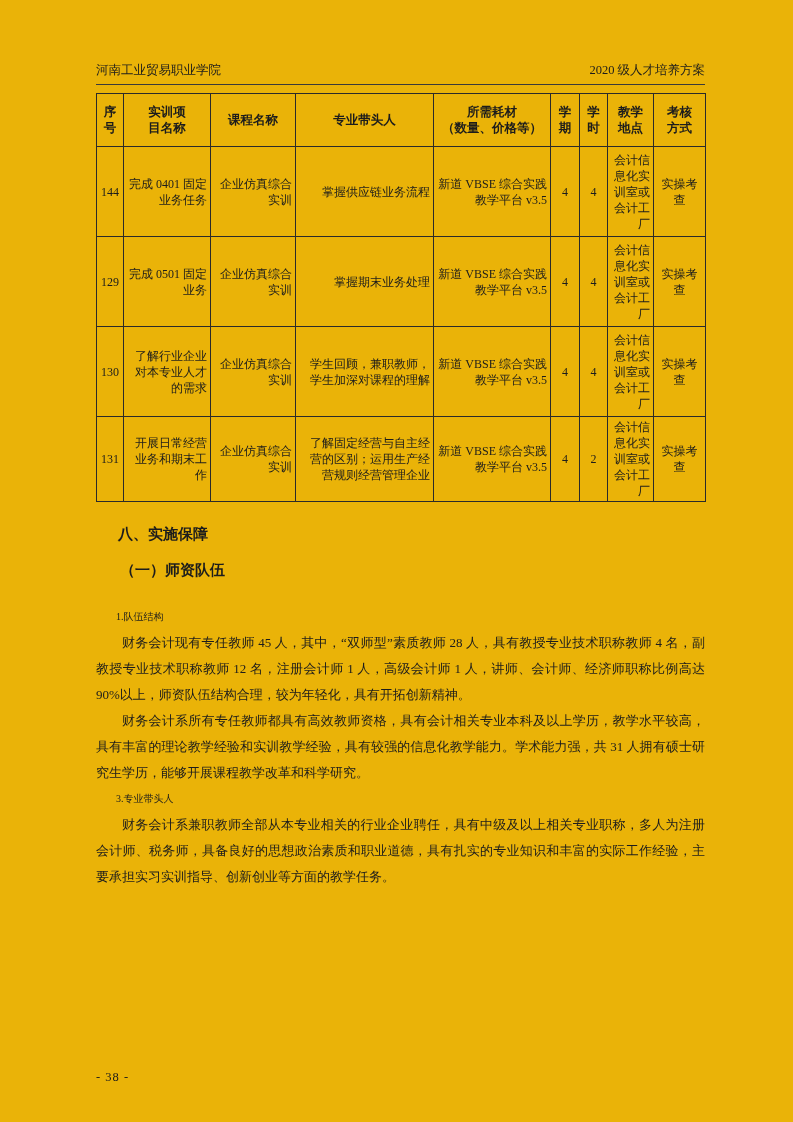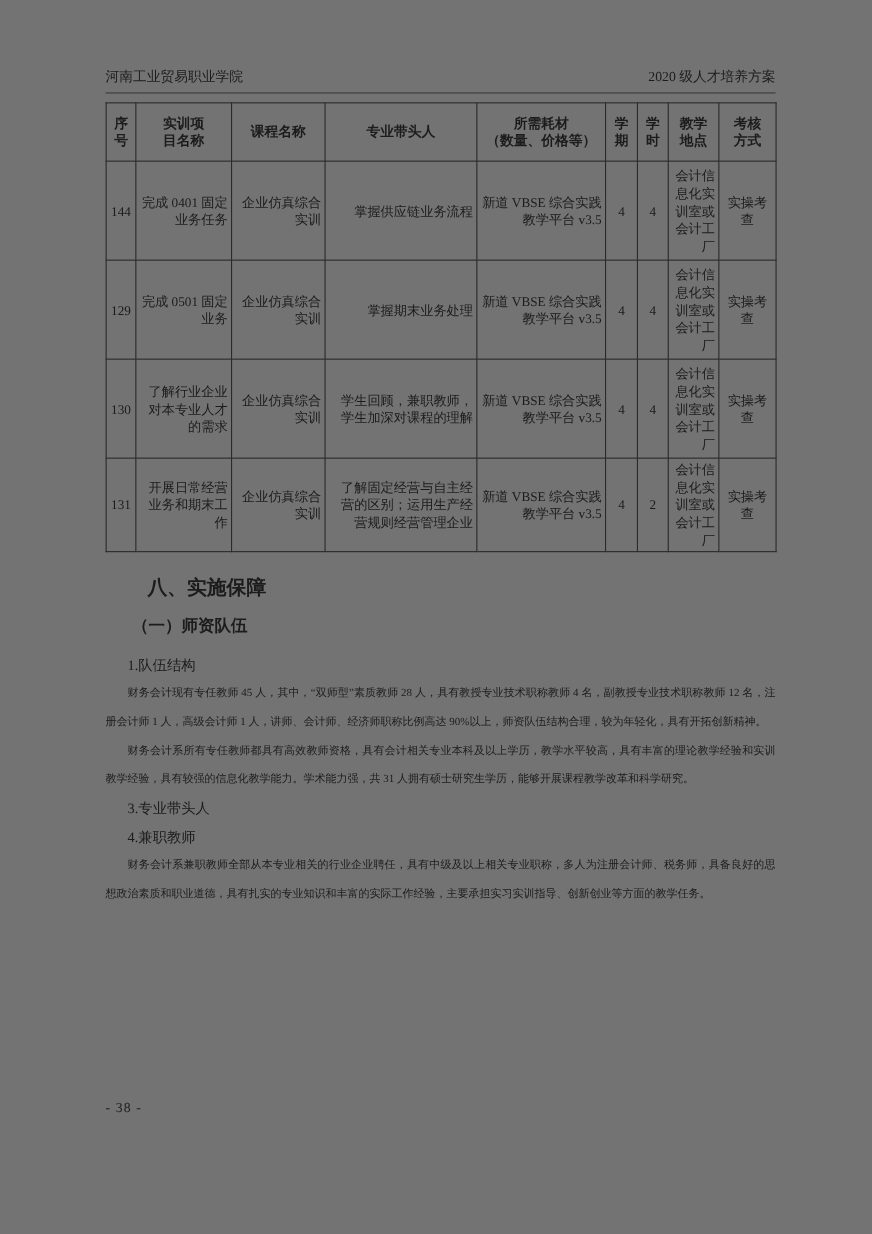--- a/index.html
+++ b/index.html
@@ -4,21 +4,21 @@
 <style>
   html, body {
     margin: 0;
     padding: 0;
     background: #ffffff;
   }
   .page {
     position: relative;
     width: 793px;
     height: 1122px;
-    background: #737373;
+    background: #eab308;
     color: #1c1c1c;
     font-family: "Liberation Serif", "DejaVu Serif", serif;
     box-sizing: border-box;
     padding: 62px 88px 0 96px;
     overflow: hidden;
   }
   .content {
     width: 609px;
   }
   .doc-header {
@@ -53,47 +53,47 @@
   }
   table.train-table td {
     text-align: right;
   }
   table.train-table td.c {
     text-align: center;
   }
   tr.data-row { height: 90px; }
   tr.data-row-last { height: 82px; }
   .sec-h1 {
-    margin: 22px 0 0 38px;
-    font-size: 18px;
-    font-weight: bold;
-    line-height: 20px;
-  }
-  .sec-h2 {
-    margin: 16px 0 12px 24px;
+    margin: 22px 0 0 22px;
     font-size: 15px;
     font-weight: bold;
     line-height: 20px;
   }
+  .sec-h2 {
+    margin: 16px 0 24px 24px;
+    font-size: 15px;
+    font-weight: bold;
+    line-height: 20px;
+  }
   .item-label {
     margin: 0 0 0 20px;
-    font-size: 13px;
+    font-size: 10px;
     line-height: 26px;
   }
   .para {
     margin: 0;
-    font-size: 10px;
+    font-size: 13px;
     line-height: 26px;
     text-align: justify;
     text-indent: 2em;
   }
   .page-number {
     position: absolute;
     left: 96px;
-    top: 1000px;
+    top: 1070px;
     font-size: 12.5px;
     letter-spacing: 1px;
   }
 </style>
 </head>
 <body>
 
 <div class="page">
   <div class="content">
 
@@ -185,19 +185,18 @@
     <div class="sec-h1">八、实施保障</div>
     <div class="sec-h2">（一）师资队伍</div>
 
     <div class="item-label">1.队伍结构</div>
     <p class="para">财务会计现有专任教师 45 人，其中，“双师型”素质教师 28 人，具有教授专业技术职称教师 4 名，副教授专业技术职称教师 12 名，注册会计师 1 人，高级会计师 1 人，讲师、会计师、经济师职称比例高达 90%以上，师资队伍结构合理，较为年轻化，具有开拓创新精神。</p>
 
     <p class="para">财务会计系所有专任教师都具有高效教师资格，具有会计相关专业本科及以上学历，教学水平较高，具有丰富的理论教学经验和实训教学经验，具有较强的信息化教学能力。学术能力强，共 31 人拥有硕士研究生学历，能够开展课程教学改革和科学研究。</p>
 
     <div class="item-label">3.专业带头人</div>
 
-    <div class="item-label">4.兼职教师</div>
     <p class="para">财务会计系兼职教师全部从本专业相关的行业企业聘任，具有中级及以上相关专业职称，多人为注册会计师、税务师，具备良好的思想政治素质和职业道德，具有扎实的专业知识和丰富的实际工作经验，主要承担实习实训指导、创新创业等方面的教学任务。</p>
 
   </div>
 
   <div class="page-number">- 38 -</div>
 </div>
 
 </body></html>

